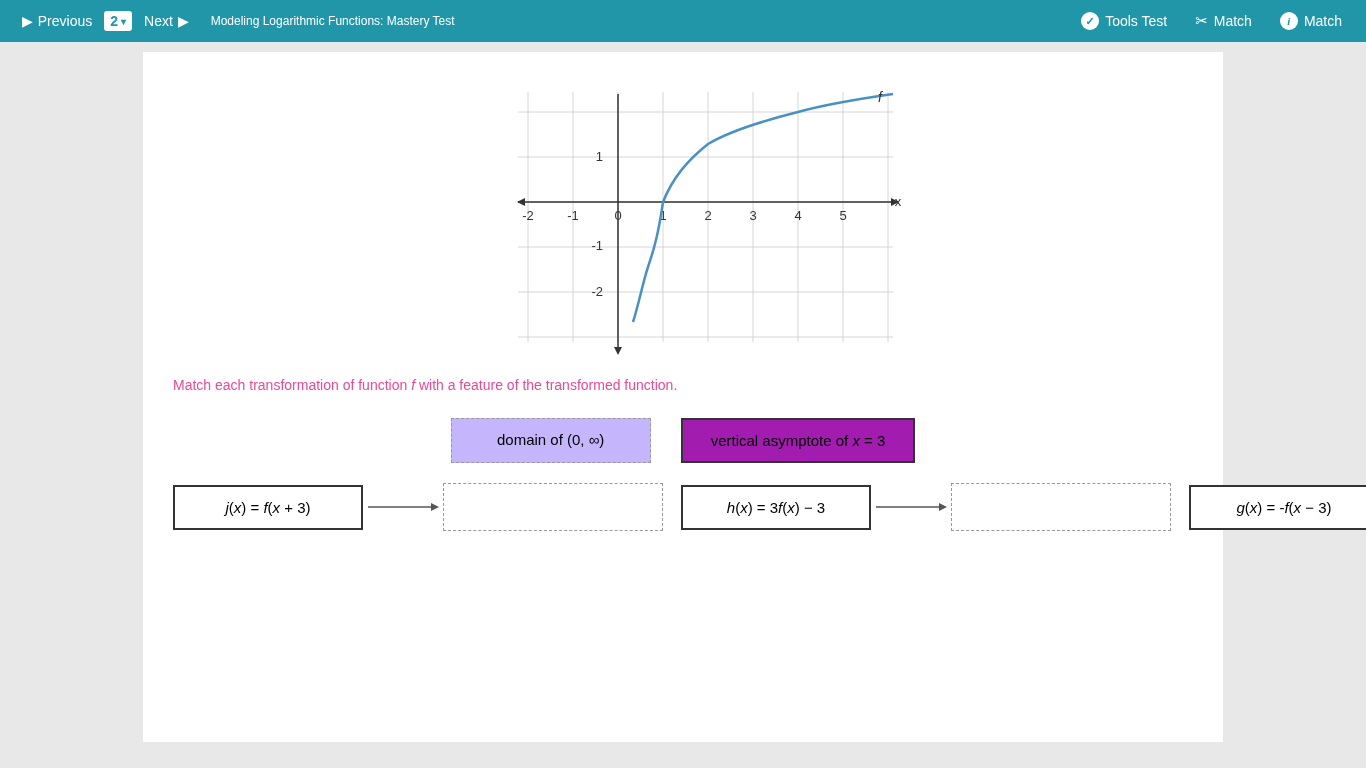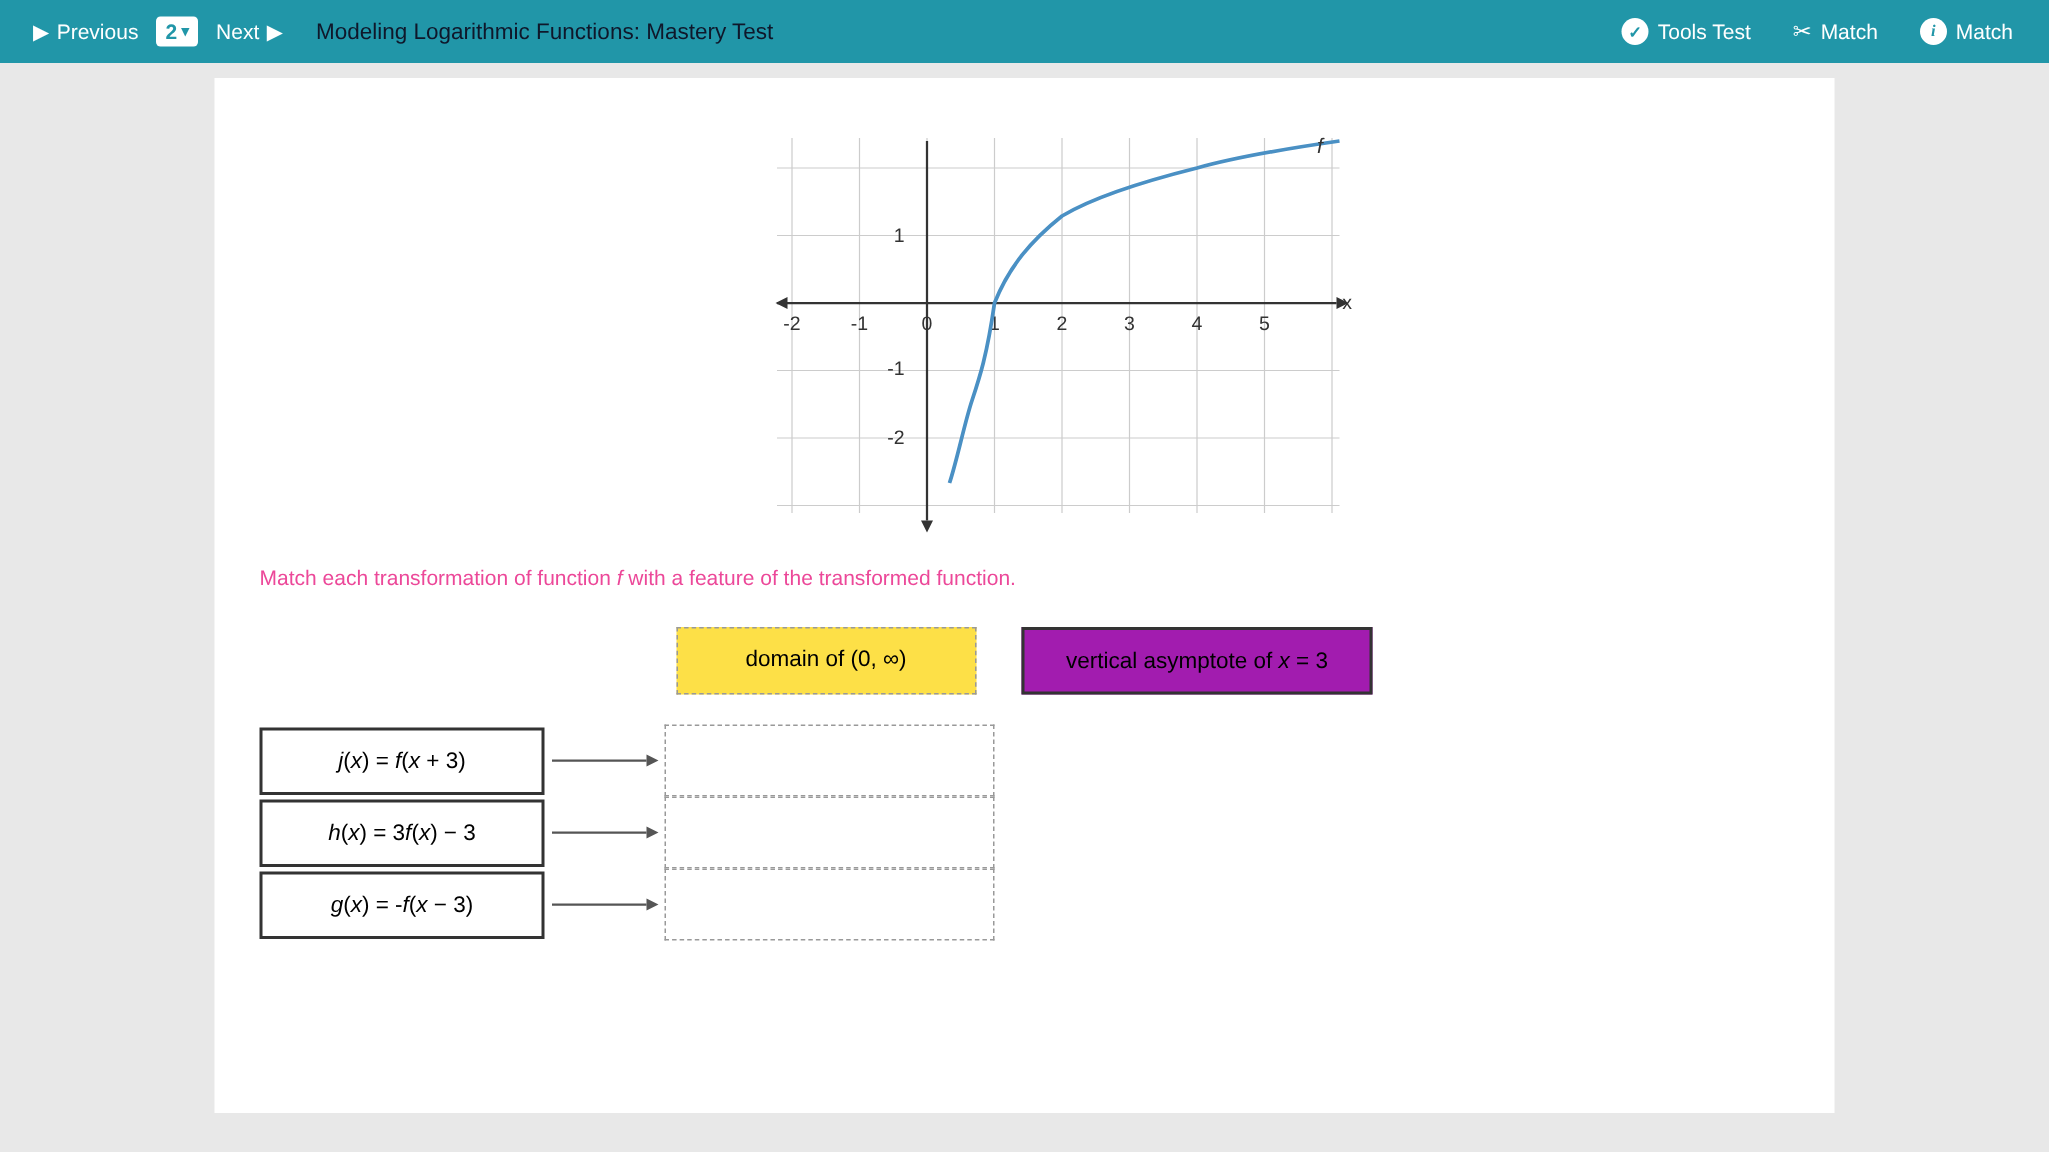--- a/index.html
+++ b/index.html
@@ -20,22 +20,22 @@
       border: none;
       cursor: pointer;
       font-size: 14px;
       display: flex;
       align-items: center;
       gap: 5px;
       padding: 0 12px;
       height: 42px;
     }
     .header-title {
-      color: #0f172a;
-      font-size: 15px;
+      color: #ffffff;
+      font-size: 12px;
       font-weight: normal;
       flex: 1;
       padding-left: 10px;
     }
     .header-right {
       display: flex;
       align-items: center;
       gap: 0;
     }
     .header-right-btn {
@@ -100,35 +100,36 @@
     .feature-row {
       display: flex;
       gap: 30px;
       justify-content: center;
       margin-bottom: 20px;
     }
     .feature-box {
       border: 1.5px dashed #999;
       padding: 12px 28px;
       font-size: 15px;
-      background: #fde047;
+      background: #c4b5fd;
       min-width: 200px;
       text-align: center;
       cursor: grab;
     }
     .feature-box-selected {
       border: 2px solid #333;
       background: #a21caf;
     }
 
     
     .transform-rows {
       display: flex;
-      flex-direction: column;
-      align-items: flex-start;
+      flex-direction: row;
+      align-items: flex-end;
+      gap: 18px;
     }
     .transform-row {
       display: flex;
       align-items: center;
       gap: 0;
     }
     .transform-eq {
       border: 2px solid #333;
       padding: 12px 20px;
       font-size: 15px;

